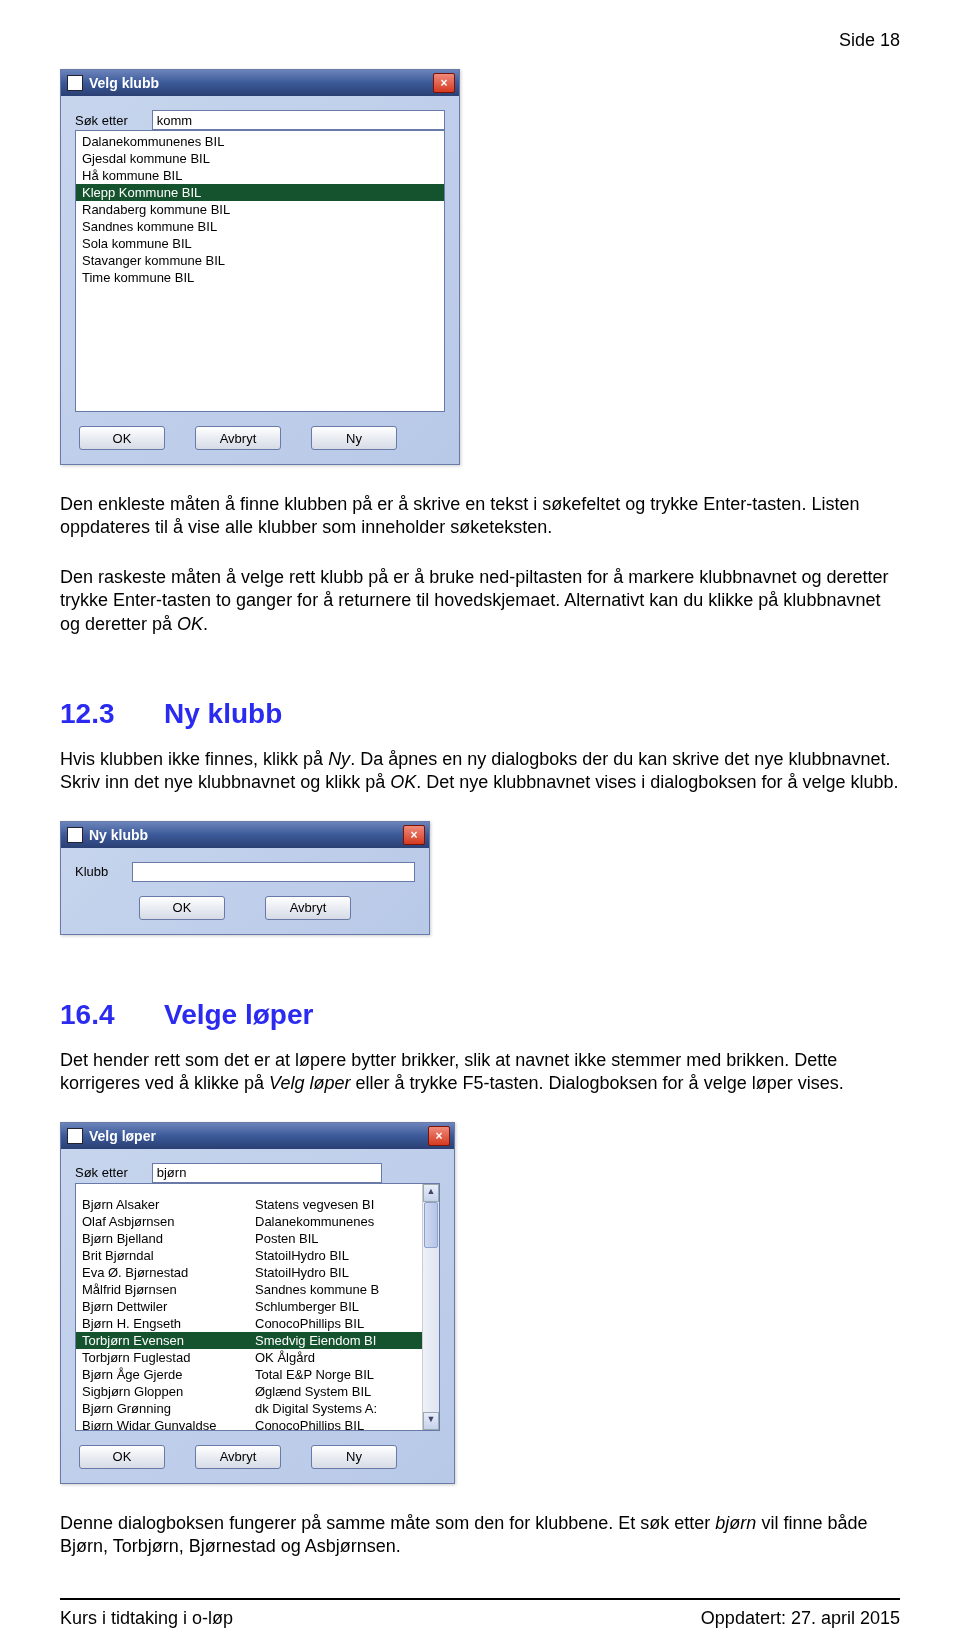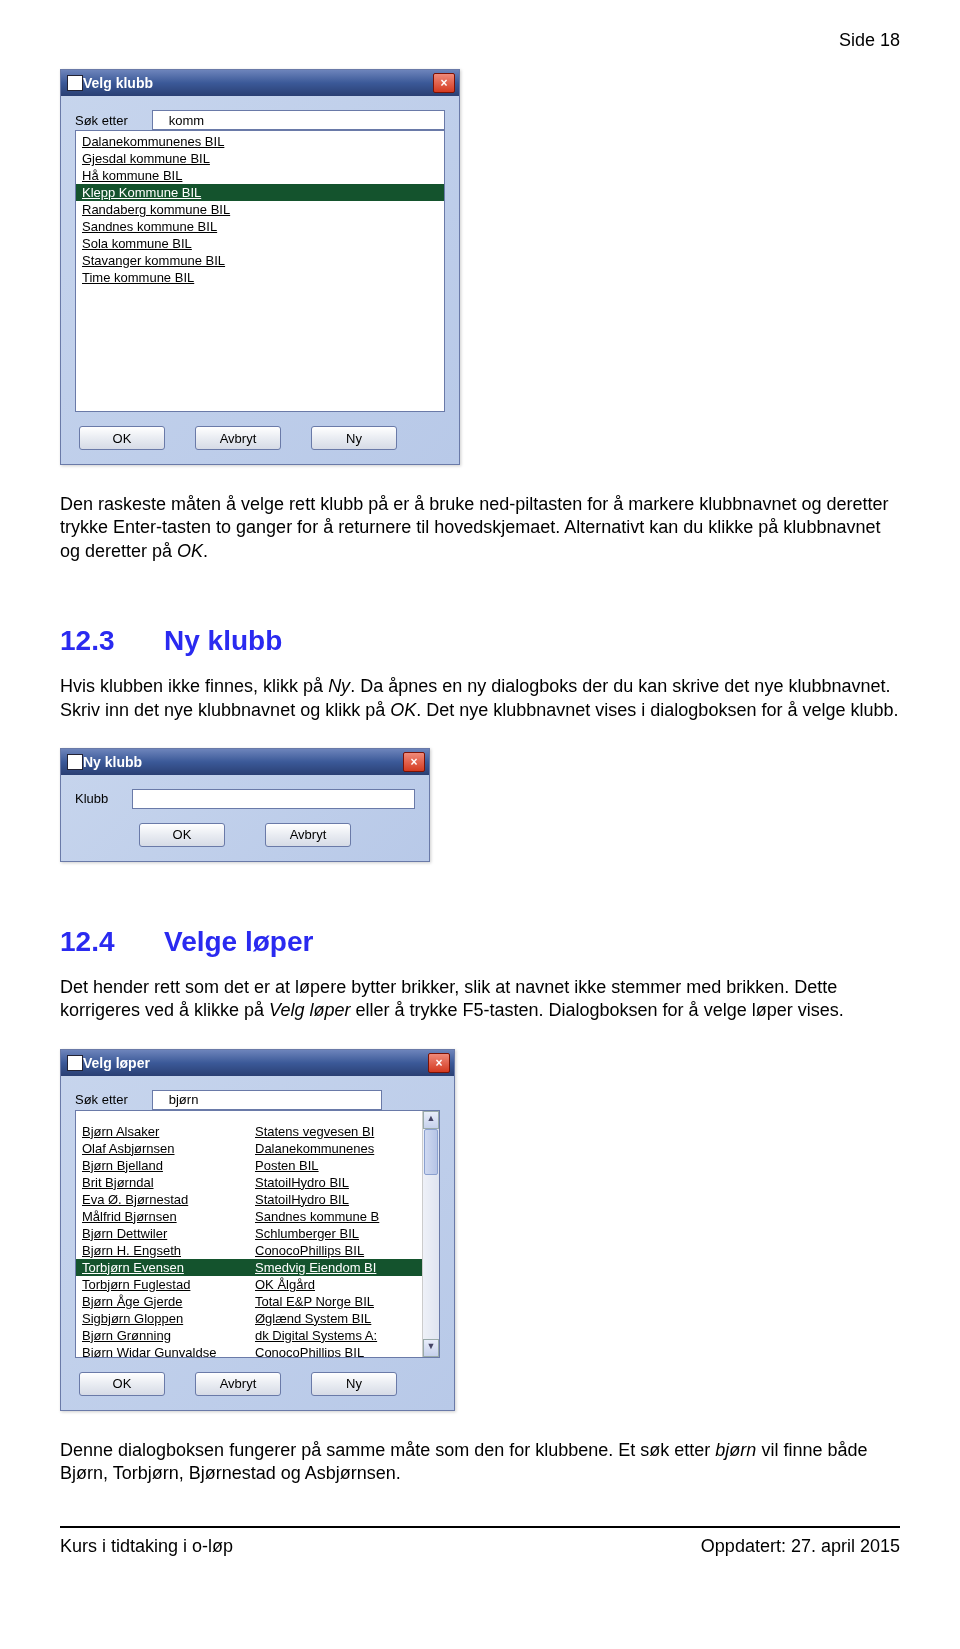--- a/index.html
+++ b/index.html
@@ -39,21 +39,21 @@
     background: linear-gradient(180deg, #6d84bb 0%, #3b5998 50%, #2a3f73 100%);
     color: #fff;
     font-weight: bold;
     font-size: 14px;
     height: 26px;
     padding: 0 4px 0 6px;
   }
   .titlebar .t-left {
     display: flex;
     align-items: flex-start;
-    gap: 0;
+    gap: 6px;
   }
   .titlebar .app-icon {
     width: 14px;
     height: 14px;
     background: #fff;
     border: 1px solid #223;
     display: inline-block;
   }
   .titlebar .close {
     width: 20px;
@@ -75,36 +75,36 @@
     align-items: center;
     gap: 24px;
     margin-bottom: 0;
   }
   .field-label { font-size: 13px; }
   .text-input {
     flex: 1;
     height: 20px;
     background: #fff;
     border: 1px solid #6a7aa8;
-    padding: 1px 16px;
+    padding: 1px 4px;
     font-family: Tahoma, Arial, sans-serif;
     font-size: 13px;
     box-sizing: border-box;
   }
   .text-input.narrow { max-width: 230px; }
   .listbox {
     background: #fff;
     border: 1px solid #6a7aa8;
     height: 276px;
     overflow: hidden;
     font-size: 13px;
     line-height: 17px;
     padding: 2px 0;
   }
-  .listbox .item { padding: 0 6px; white-space: nowrap; text-decoration: underline; }
+  .listbox .item { padding: 0 6px; white-space: nowrap; }
   .listbox .item.selected {
     background: #14532d;
     color: #fff;
   }
   .btn-row {
     display: flex;
     gap: 30px;
     margin-top: 14px;
     padding-left: 4px;
   }
@@ -204,20 +204,21 @@
           <div class="item">Time kommune BIL</div>
         </div>
       <div class="btn-row">
         <button class="btn">OK</button>
         <button class="btn">Avbryt</button>
         <button class="btn">Ny</button>
       </div>
     </div>
   </div>
 
+  <p class="body-text">Den enkleste måten å finne klubben på er å skrive en tekst i søkefeltet og trykke Enter-tasten. Listen oppdateres til å vise alle klubber som inneholder søketeksten.</p>
 
   <p class="body-text">
     <span>Den raskeste måten å velge rett klubb på er å bruke ned-piltasten for å markere klubbnavnet og deretter trykke Enter-tasten to ganger for å returnere til hovedskjemaet. Alternativt kan du klikke på klubbnavnet og deretter på </span><span class="italic">OK</span><span>.</span>
   </p>
 
   <h2 class="section">
     <span class="secnum">12.3</span><span>Ny klubb</span>
   </h2>
 
   <p class="body-text">
@@ -238,21 +239,21 @@
         <input class="text-input" value="" style="">
       </div>
       <div class="btn-row" style="justify-content:center;gap:40px;padding-left:0;">
         <button class="btn">OK</button>
         <button class="btn">Avbryt</button>
       </div>
     </div>
   </div>
 
   <h2 class="section">
-    <span class="secnum">12.4</span><span>Velge løper</span>
+    <span class="secnum">16.4</span><span>Velge løper</span>
   </h2>
 
   <p class="body-text">
     <span>Det hender rett som det er at løpere bytter brikker, slik at navnet ikke stemmer med brikken. Dette korrigeres ved å klikke på </span><span class="italic">Velg løper</span><span> eller å trykke F5-tasten. Dialogboksen for å velge løper vises.</span>
   </p>
 
   <div class="dialog dlg-velg-loper">
     <div class="titlebar">
       <div class="t-left">
         <span class="app-icon"></span>

